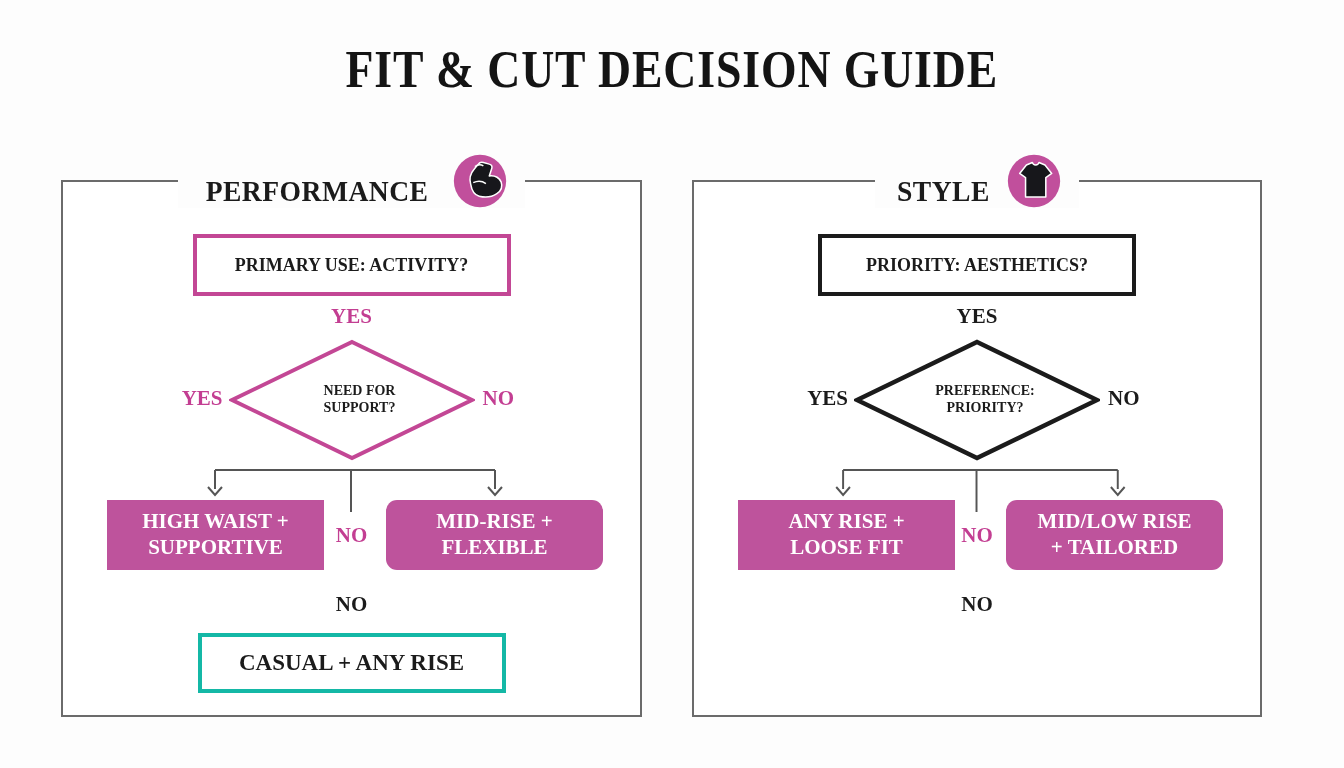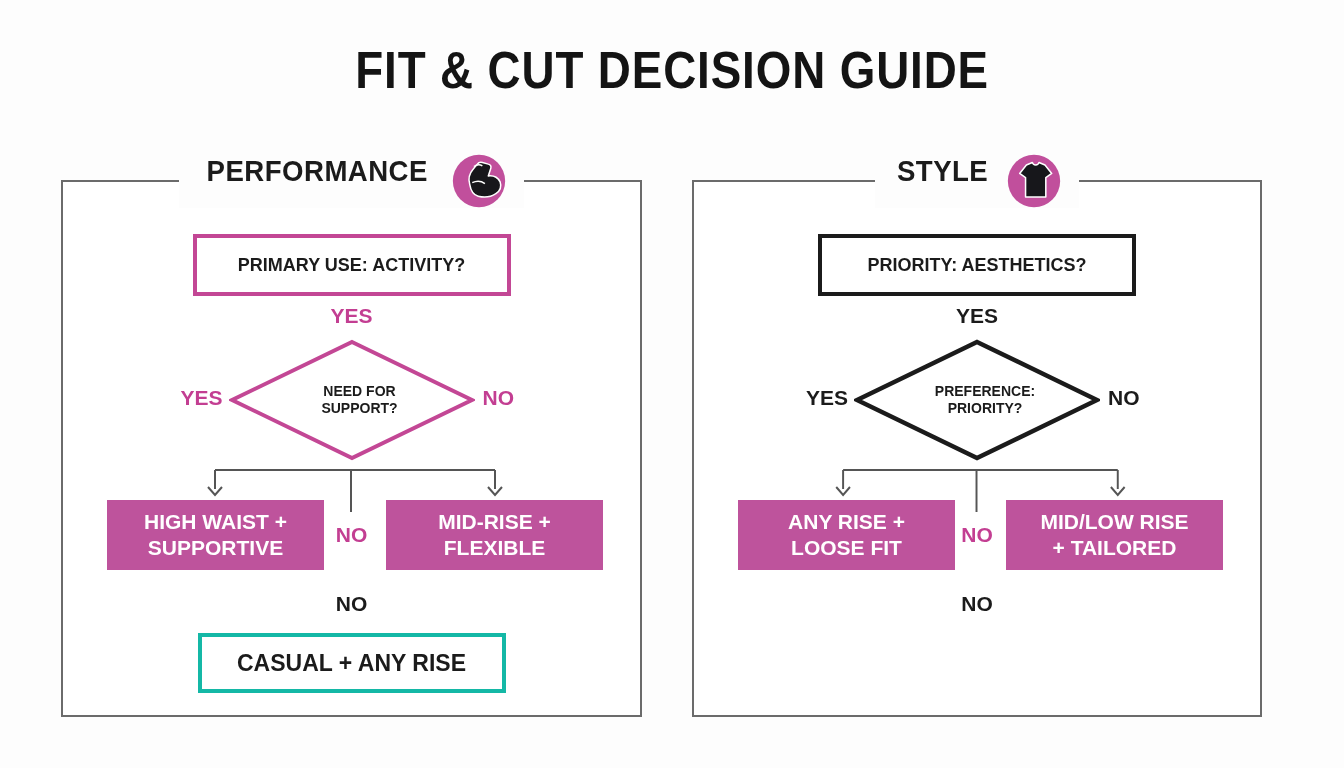--- a/index.html
+++ b/index.html
@@ -1,19 +1,19 @@
 <!DOCTYPE html>
 <html><head>
 <meta charset="utf-8">
 <style>
   html,body { margin:0; padding:0; background:#e9e9e9; }
   .stage {
     position:relative; width:1344px; height:768px;
     background:#fdfdfd; overflow:hidden;
-    font-family:Liberation Sans, sans-serif;
+    font-family:Liberation Serif, serif;
     color:#1b1b1b;
   }
   .page-title {
     position:absolute; top:40px; left:0; width:100%;
     text-align:center; font-size:52px; font-weight:bold;
     letter-spacing:1px; color:#141414; white-space:nowrap;
   }
   .page-title span { display:inline-block; transform:scaleX(0.88); }
 
   .panel {
@@ -21,21 +21,21 @@
     border:2px solid #6b6b6b; background:#ffffff;
   }
   .panel-performance { left:61px;  width:577px; }
   .panel-style       { left:692px; width:566px; }
 
   .panel-header {
     position:absolute; top:-28px; left:0; right:0;
     display:flex; justify-content:center; align-items:center;
   }
   .panel-header .header-inner {
-    display:flex; align-items:flex-start; gap:14px;
+    display:flex; align-items:flex-end; gap:14px;
     background:#fdfdfd; padding:0 18px;
   }
   .panel-header .panel-title-text {
     font-size:30px; font-weight:bold; letter-spacing:0.5px;
     transform:scaleX(0.92); white-space:nowrap;
   }
   .icon-circle { width:54px; height:54px; display:block; }
 
   .qbox {
     position:absolute; top:52px; left:50%; transform:translateX(-50%);
@@ -77,21 +77,21 @@
   .connector { position:absolute; top:283px; left:0; width:100%; height:60px; }
 
   .result-box {
     position:absolute; top:318px; height:70px;
     background:#be539c; color:#ffffff;
     display:flex; align-items:center; justify-content:center;
     text-align:center; font-size:21px; font-weight:bold;
     line-height:1.22; white-space:pre-line;
   }
   .result-left  { left:44px;  width:217px; }
-  .result-right { right:37px; width:217px; }
+  .result-right { right:37px; width:217px;border-radius:11px; }
 
   .fallback-box {
     position:absolute; top:451px; left:50%; transform:translateX(-50%);
     width:300px; height:52px; border:4px solid #14b8a6; background:#fff;
     display:flex; align-items:center; justify-content:center;
     font-size:23px; font-weight:bold; white-space:nowrap;
   }
 </style>
 </head>
 <body>

